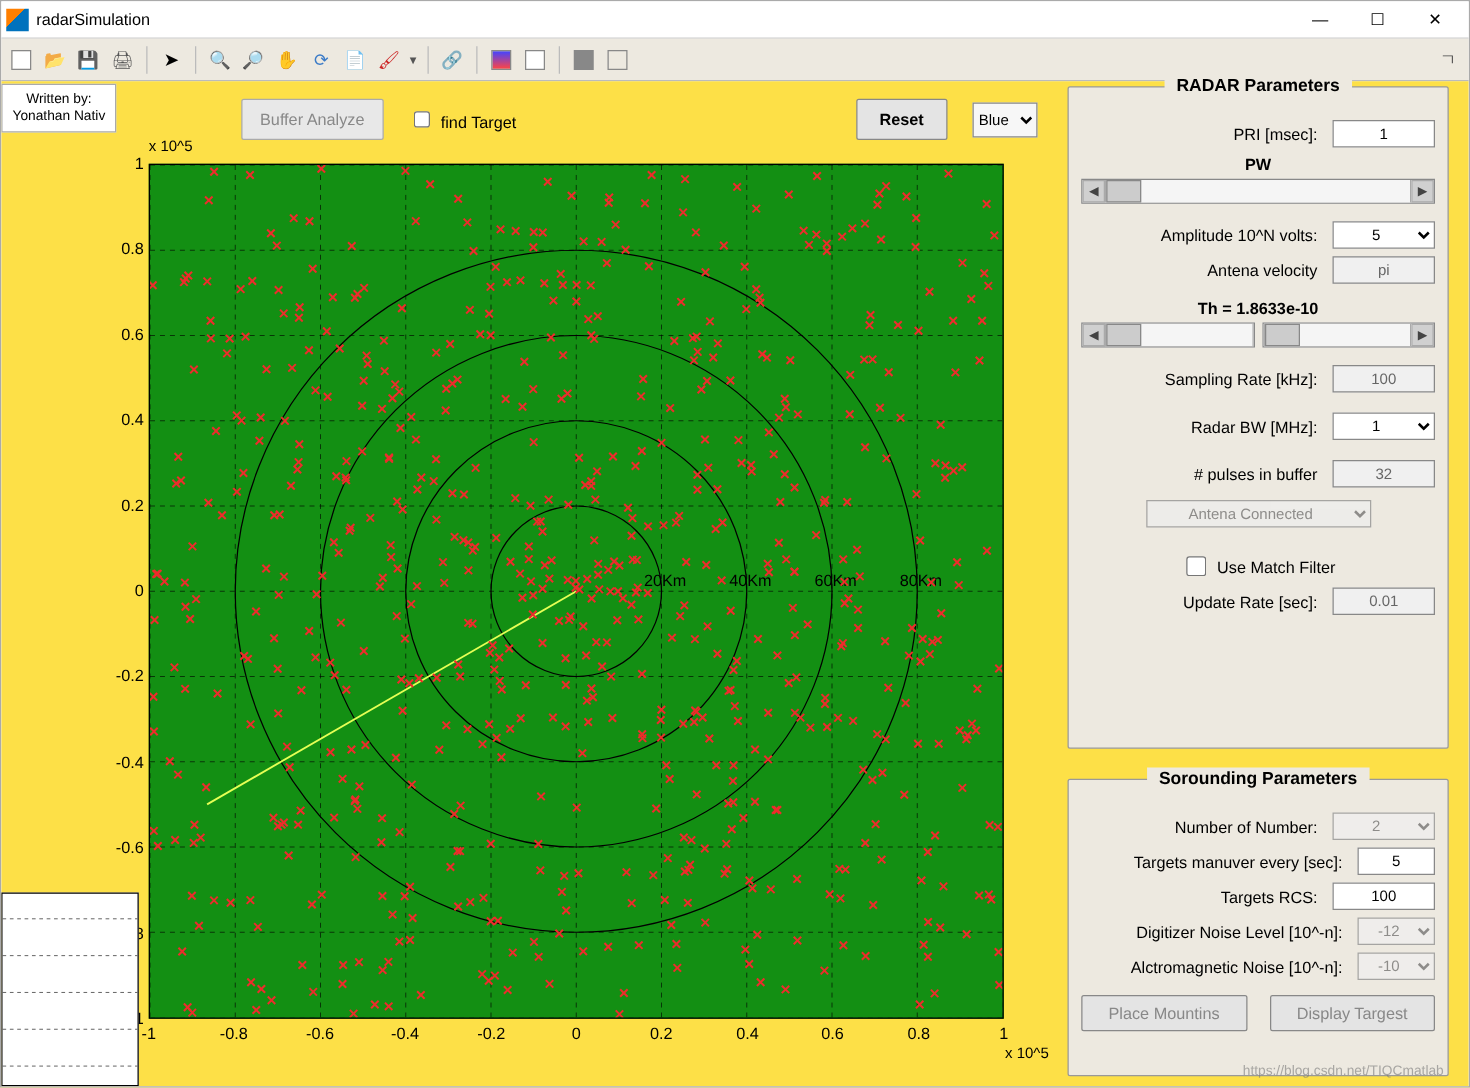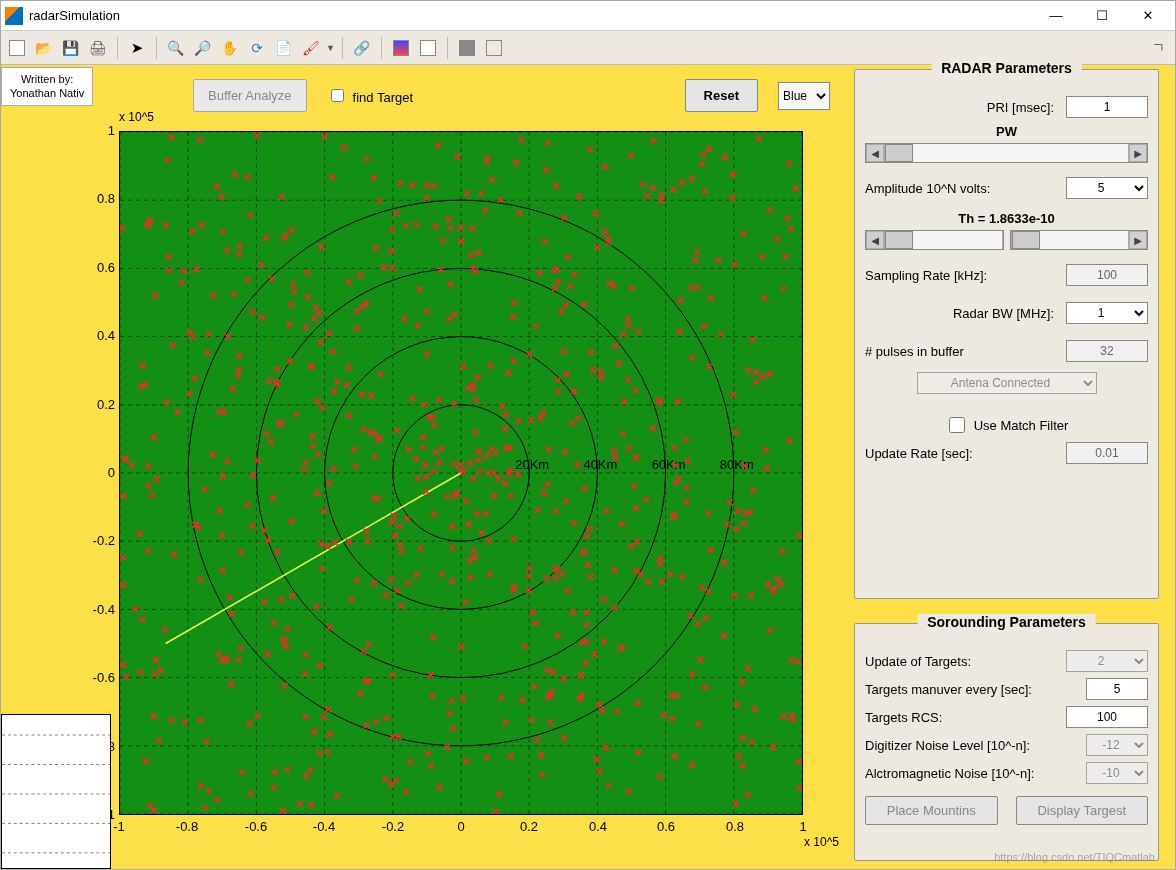--- a/index.html
+++ b/index.html
@@ -42,21 +42,21 @@
 
   .mini-plot { position:absolute; left:0; bottom:0; width:110px; height:155px; background:#fff; border:1px solid #000; }
 
   
   .panel { position:absolute; right:16px; width:305px; background:#ede9e0; border:1px solid #999; border-radius:2px; }
   .panel-title { position:absolute; top:-10px; left:50%; transform:translateX(-50%); background:#ede9e0; padding:0 10px; font-weight:bold; font-size:14px; white-space:nowrap; }
   .panel-body { padding:20px 10px 10px 10px; font-size:13px; }
 
   .row { display:flex; align-items:center; gap:6px; margin:6px 0; }
   .row .label { flex:1; text-align:right; padding-right:6px; }
-  .row .label.left { text-align:left; }
+  .row .label.left { text-align:right; }
   .row input[type=text], .row select { width:82px; height:22px; font-size:12px; text-align:center; border:1px solid #888; background:#fff; }
   .row input[readonly], .row select[disabled] { background:#f0f0f0; color:#666; }
 
   .slider-wrap { display:flex; align-items:center; width:100%; height:20px; border:1px solid #888; background:#e8e8e8; }
   .slider-wrap .arrow { width:18px; height:18px; display:flex; align-items:center; justify-content:center; background:#d0d0d0; border:1px solid #aaa; font-size:10px; color:#444; }
   .slider-wrap .track { flex:1; height:18px; background:#f5f5f5; position:relative; border-left:1px solid #aaa; border-right:1px solid #aaa; }
   .slider-wrap .thumb { position:absolute; top:0; bottom:0; width:28px; background:#ccc; border:1px solid #888; }
 
   .bold-center { text-align:center; font-weight:bold; }
   .checkbox { display:inline-flex; align-items:center; gap:6px; }
@@ -2947,20 +2947,24 @@
         <div class="arrow">◀</div>
         <div class="track">
             <div class="thumb" style="left:0;"></div>
           </div>
         <div class="arrow">▶</div>
       </div>
       <div class="row">
         <div class="label left" style="flex:1">Amplitude 10^N volts:</div>
         <select><option>5</option></select>
       </div>
+      <div class="row">
+        <div class="label left" style="flex:1">Antena velocity</div>
+        <input type="text" readonly="" value="pi" style="">
+      </div>
       <div class="bold-center" style="margin-top:12px;">Th = 1.8633e-10</div>
       <div style="display:flex;gap:6px;margin:4px 0 14px 0;">
         <div class="slider-wrap" style="flex:1">
           <div class="arrow">◀</div>
             <div class="track">
               <div class="thumb" style="left:0;"></div>
             </div>
         </div>
         <div class="slider-wrap" style="flex:1">
           <div class="track">
@@ -2996,21 +3000,21 @@
         <div class="label left" style="flex:1">Update Rate [sec]:</div>
         <input type="text" readonly="" value="0.01" style="">
       </div>
     </div>
   </div>
 
   <div class="panel" style="top:558px; height:238px;">
     <div class="panel-title">Sorounding Parameters</div>
     <div class="panel-body">
       <div class="row">
-        <div class="label left" style="flex:1">Update of Targets:</div>
+        <div class="label left" style="flex:1">Number of Number:</div>
         <select disabled=""><option>2</option></select>
       </div>
       <div class="row">
         <div class="label left" style="flex:1">Targets manuver every [sec]:</div>
         <input type="text" style="width: 62px;" value="5">
       </div>
       <div class="row">
         <div class="label left" style="flex:1">Targets RCS:</div>
         <input type="text" value="100" style="">
       </div>

